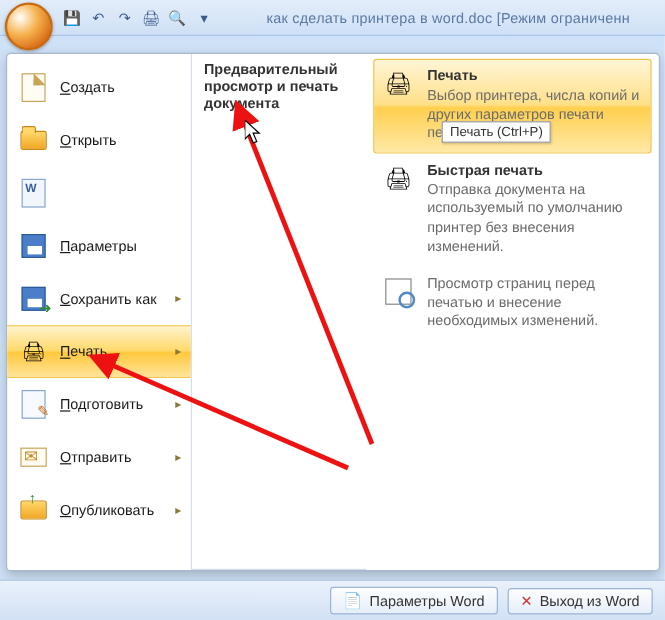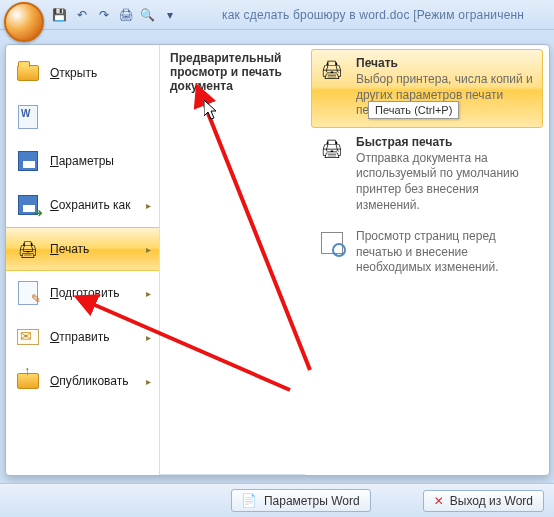--- a/index.html
+++ b/index.html
@@ -127,21 +127,20 @@
   }
   .footer-btn {
     display:flex; align-items:center; gap:6px;
     padding:3px 10px;
     background:linear-gradient(#fdfefe,#e5eef9);
     border:1px solid #9cb5d6;
     border-radius:3px;
     cursor:pointer;
     font-size:12px;
     color:#333;
-    margin-left:44px;
   }
   svg.red-arrow { position:absolute; pointer-events:none; z-index:7;}
   svg.cursor { position:absolute; z-index:8; pointer-events:none;}
   
   .i-printer::before{content:"🖨";font-size:18px;}
   .i-printer-sm::before{content:"🖨";font-size:16px;}
   .i-preview{position:relative;width:22px;height:22px;border:1px solid #888;background:#fff;}
   .i-preview::after{content:"";position:absolute;right:-4px;bottom:-4px;width:10px;height:10px;border:2px solid #4f89c6;border-radius:50%;}
   .i-new{width:20px;height:24px;border:1px solid #c9a55a;background:#fffdf3;position:relative;}
   .i-new::after{content:"";position:absolute;right:-1px;top:-1px;border:5px solid transparent;border-left-color:#c9a55a;border-bottom-color:#c9a55a;}
@@ -171,26 +170,32 @@
   <div class="office-btn"></div>
   <div class="qat">
     <div class="qbtn">💾</div>
     <div class="qbtn">↶</div>
     <div class="qbtn">↷</div>
     <div class="qbtn">🖨</div>
     <div class="qbtn">🔍</div>
     <div class="qbtn">▾</div>
   </div>
   <div class="gap8"></div>
-  <div class="title-text">как сделать брошюру в word.doc [Режим ограниченн</div>
+  <div class="title-text">как сделать принтера в word.doc [Режим ограниченн</div>
 </div>
 
 <div class="menu-panel">
   <div class="left-col">
 
+    <div class="menu-item">
+      <span class="icon-box">
+          <span class="i-new"></span>
+        </span>
+      <span class="lbl">Создать</span>
+    </div>
     <div class="menu-item">
       <span class="icon-box">
           <span class="i-open"></span>
         </span>
       <span class="lbl">Открыть</span>
     </div>
     <div class="menu-item">
       <span class="icon-box">
           <span class="i-convert"></span>
         </span>

